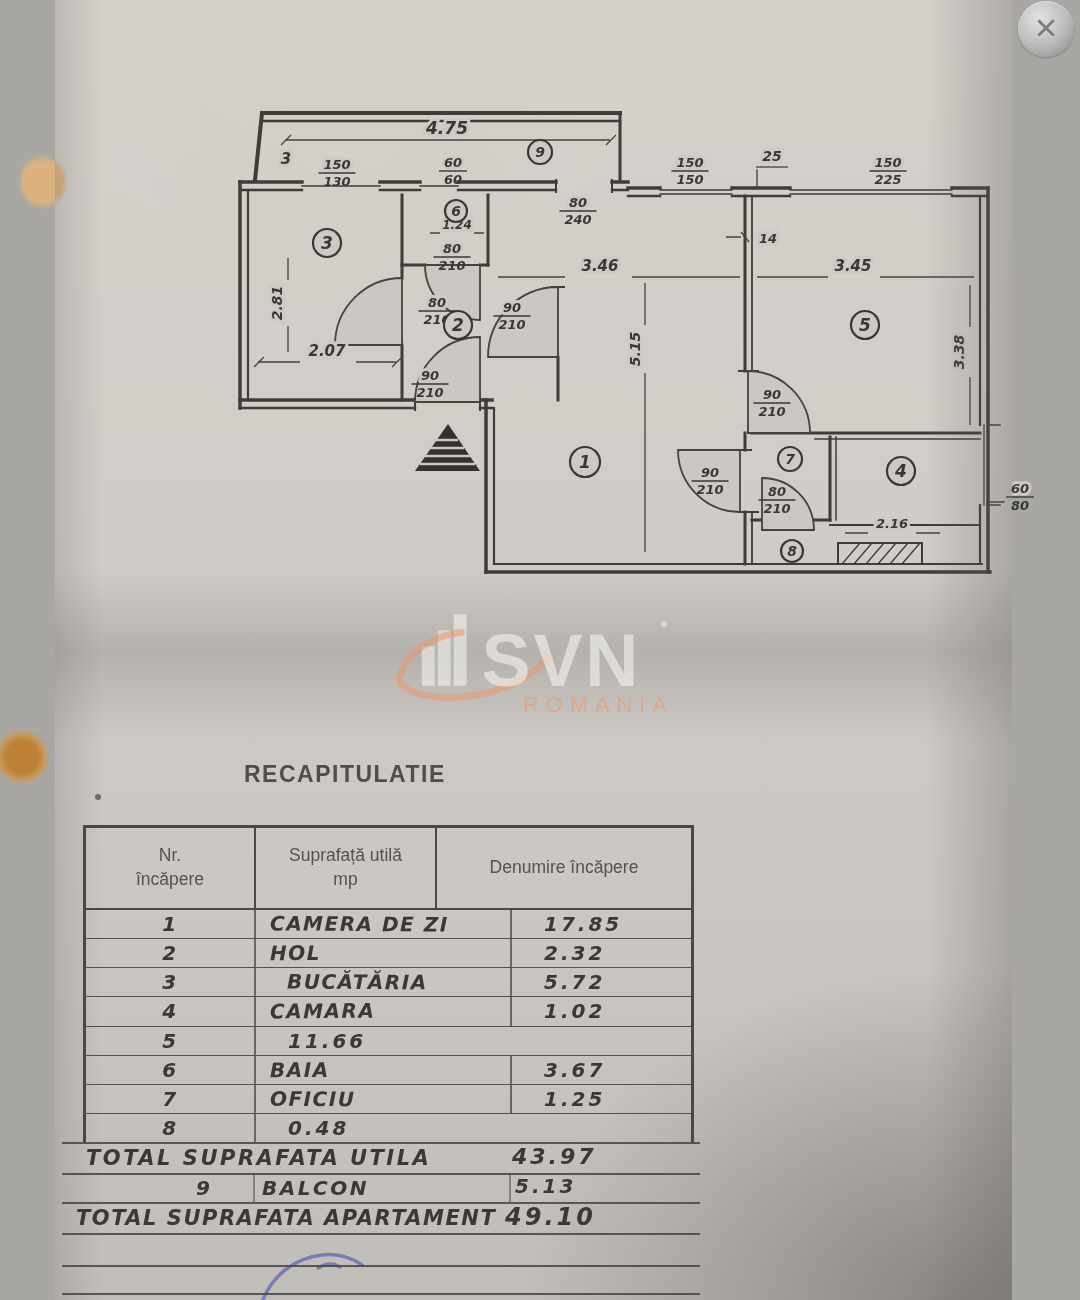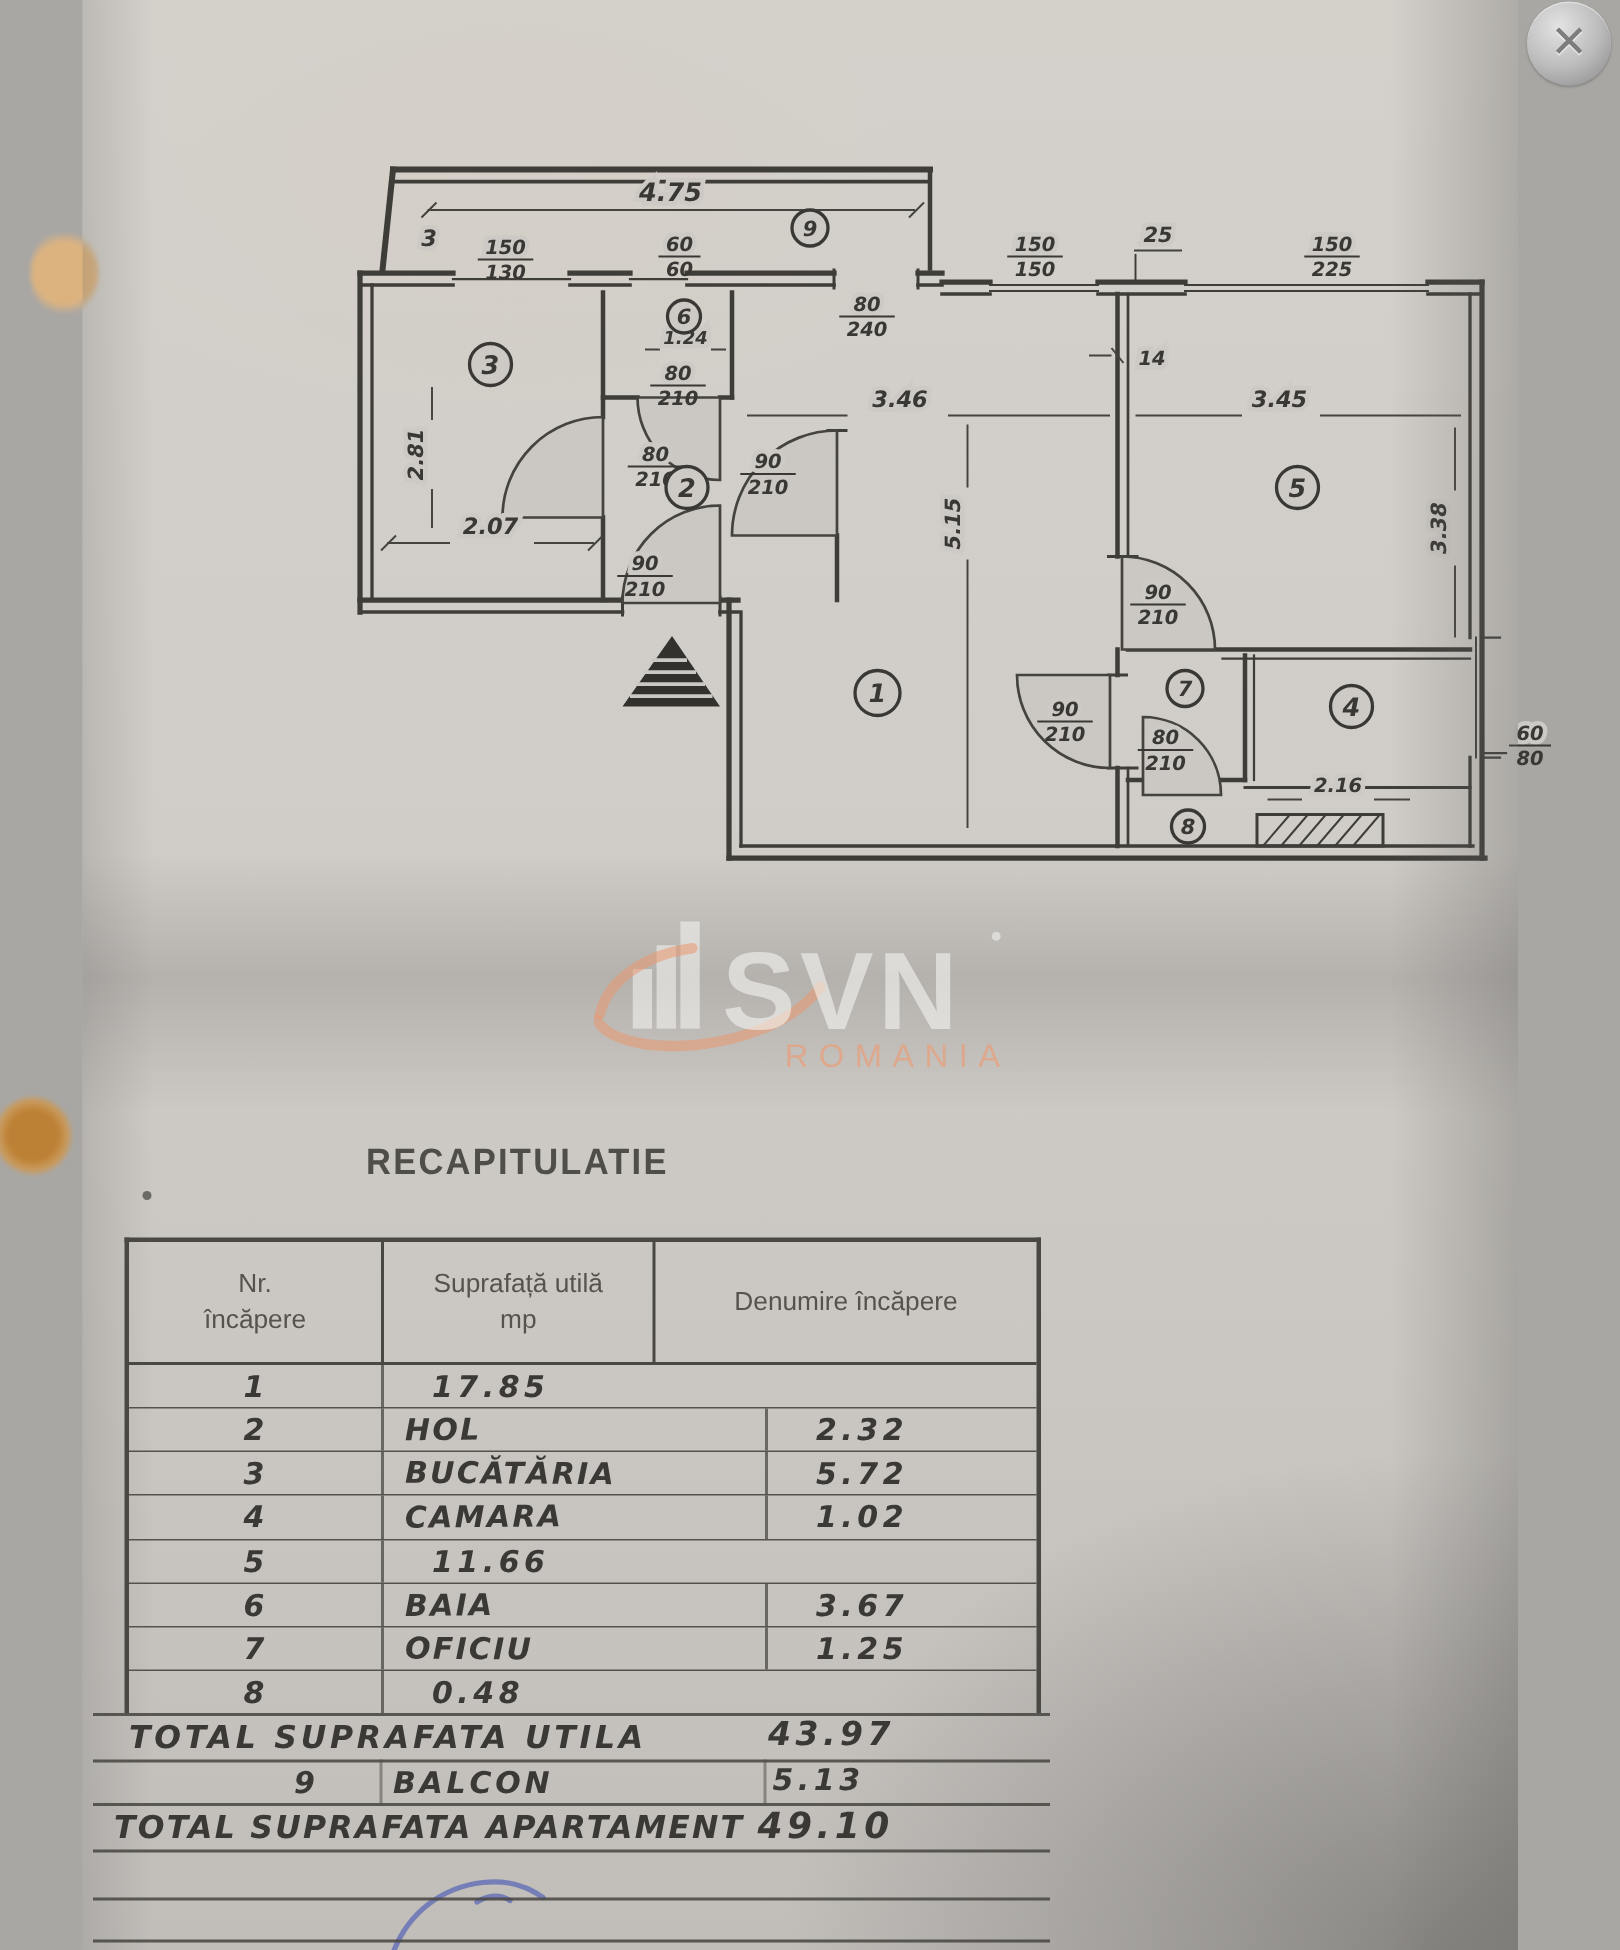--- a/index.html
+++ b/index.html
@@ -323,41 +323,44 @@
     </div>
     <div class="th th-2">
       <span>Denumire încăpere</span>
     </div>
   </div>
   <div id="recap-rows">
       <div class="t-row">
         <div class="td td-nr">
           <span class="hw">1</span>
         </div>
+        <div class="td td-name">
+          <span class="hw" style="transform: rotate(0.4deg);">CAMERA DE ZI</span>
+        </div>
         <div class="td td-area">
           <span class="hw">17.85</span>
         </div>
       </div>
       <div class="t-row">
         <div class="td td-nr">
           <span class="hw">2</span>
         </div>
         <div class="td td-name">
           <span class="hw" style="transform: rotate(-0.5deg);">HOL</span>
         </div>
         <div class="td td-area">
           <span class="hw">2.32</span>
         </div>
       </div>
       <div class="t-row">
         <div class="td td-nr">
           <span class="hw">3</span>
         </div>
         <div class="td td-name">
-          <span class="hw" style="transform: rotate(0.4deg);">BUCĂTĂRIA</span>
+          <span class="hw" style="transform: rotate(0.4deg); margin-left: 17px;">BUCĂTĂRIA</span>
         </div>
         <div class="td td-area">
           <span class="hw">5.72</span>
         </div>
       </div>
       <div class="t-row">
         <div class="td td-nr">
           <span class="hw">4</span>
         </div>
         <div class="td td-name">

